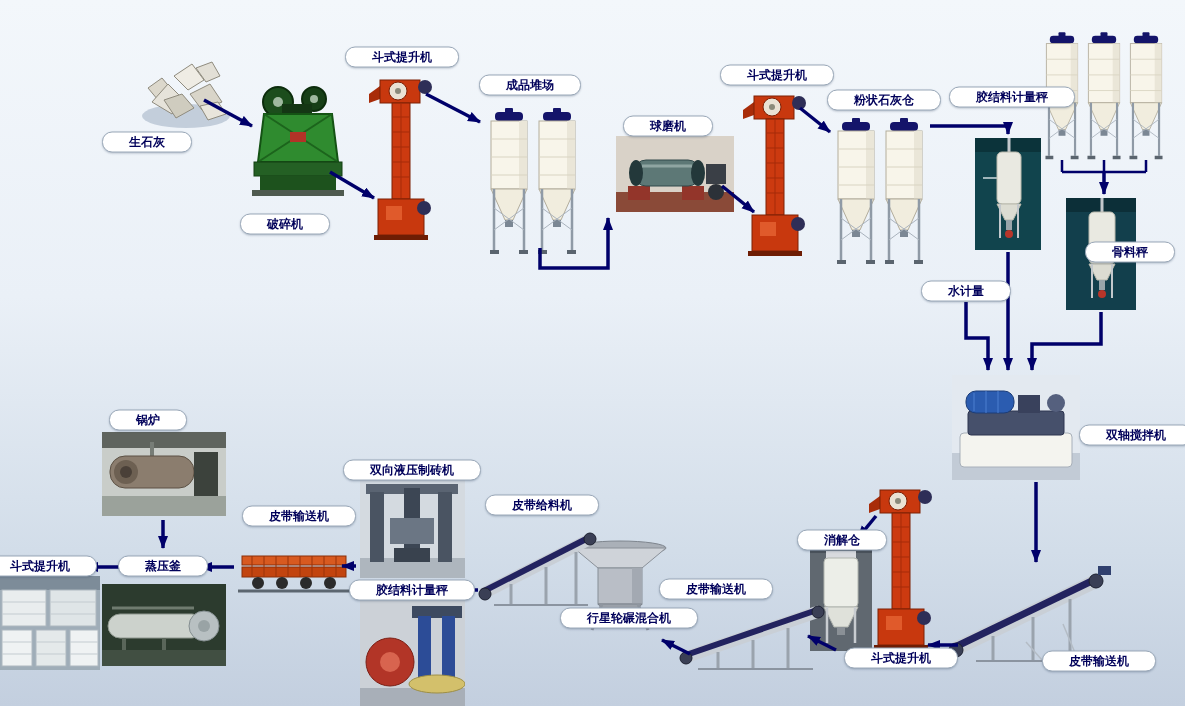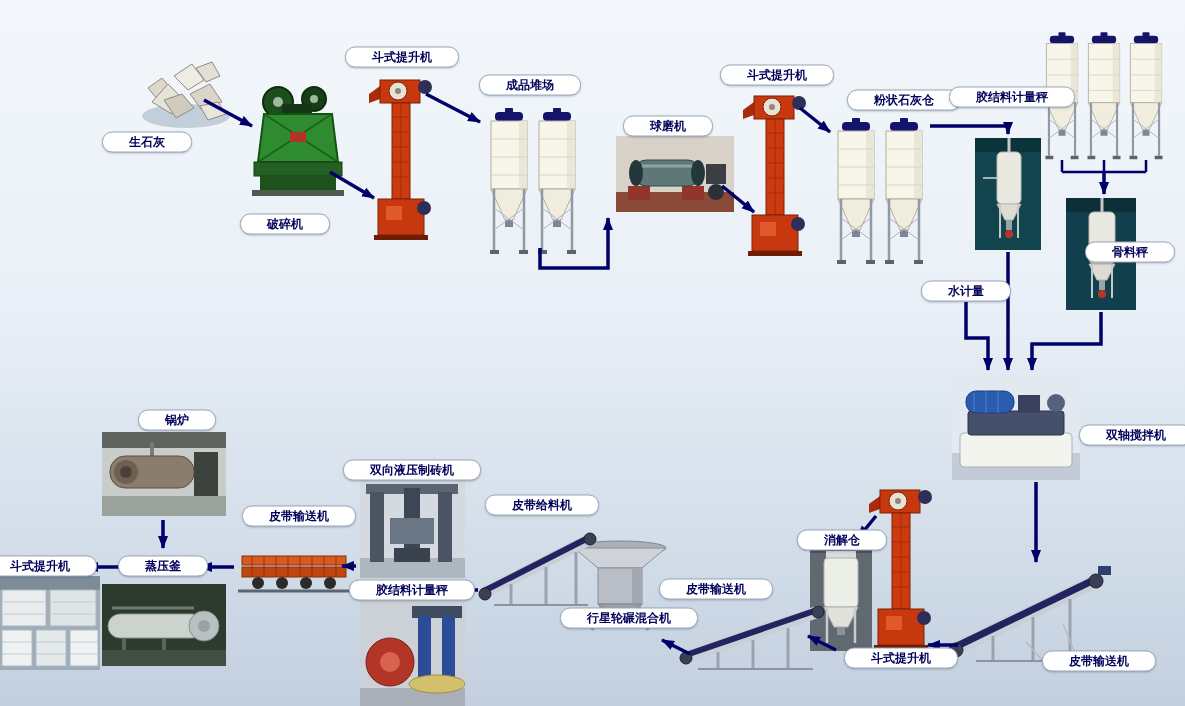--- a/index.html
+++ b/index.html
@@ -362,31 +362,31 @@
     <path class="arrow" d="M132 567 L86 567" marker-end="url(#ah)"></path>
     <path class="arrow" d="M163 520 L163 548" marker-end="url(#ah)"></path>
   </svg>
 
   <div class="label" style="left:147px; top:142px">生石灰</div>
   <div class="label" style="left:285px; top:224px">破碎机</div>
   <div class="label" style="left:402px; top:57px">斗式提升机</div>
   <div class="label" style="left:530px; top:85px">成品堆场</div>
   <div class="label" style="left:668px; top:126px">球磨机</div>
   <div class="label" style="left:777px; top:75px">斗式提升机</div>
-  <div class="label" style="left:904px; top:100px">粉状石灰仓</div>
+  <div class="label" style="left:884px; top:100px">粉状石灰仓</div>
   <div class="label" style="left:1012px; top:97px">胶结料计量秤</div>
   <div class="label" style="left:1130px; top:252px">骨料秤</div>
   <div class="label" style="left:966px; top:291px">水计量</div>
   <div class="label" style="left:1136px; top:435px">双轴搅拌机</div>
   <div class="label" style="left:842px; top:540px">消解仓</div>
   <div class="label" style="left:901px; top:658px">斗式提升机</div>
   <div class="label" style="left:1099px; top:661px">皮带输送机</div>
   <div class="label" style="left:716px; top:589px">皮带输送机</div>
   <div class="label" style="left:542px; top:505px">皮带给料机</div>
   <div class="label" style="left:629px; top:618px">行星轮碾混合机</div>
   <div class="label" style="left:412px; top:590px">胶结料计量秤</div>
   <div class="label" style="left:412px; top:470px">双向液压制砖机</div>
   <div class="label" style="left:299px; top:516px">皮带输送机</div>
   <div class="label" style="left:163px; top:566px">蒸压釜</div>
   <div class="label" style="left:40px; top:566px">斗式提升机</div>
-  <div class="label" style="left:177px; top:420px">锅炉</div>
+  <div class="label" style="left:148px; top:420px">锅炉</div>
 
 </div>
 
 </body></html>

